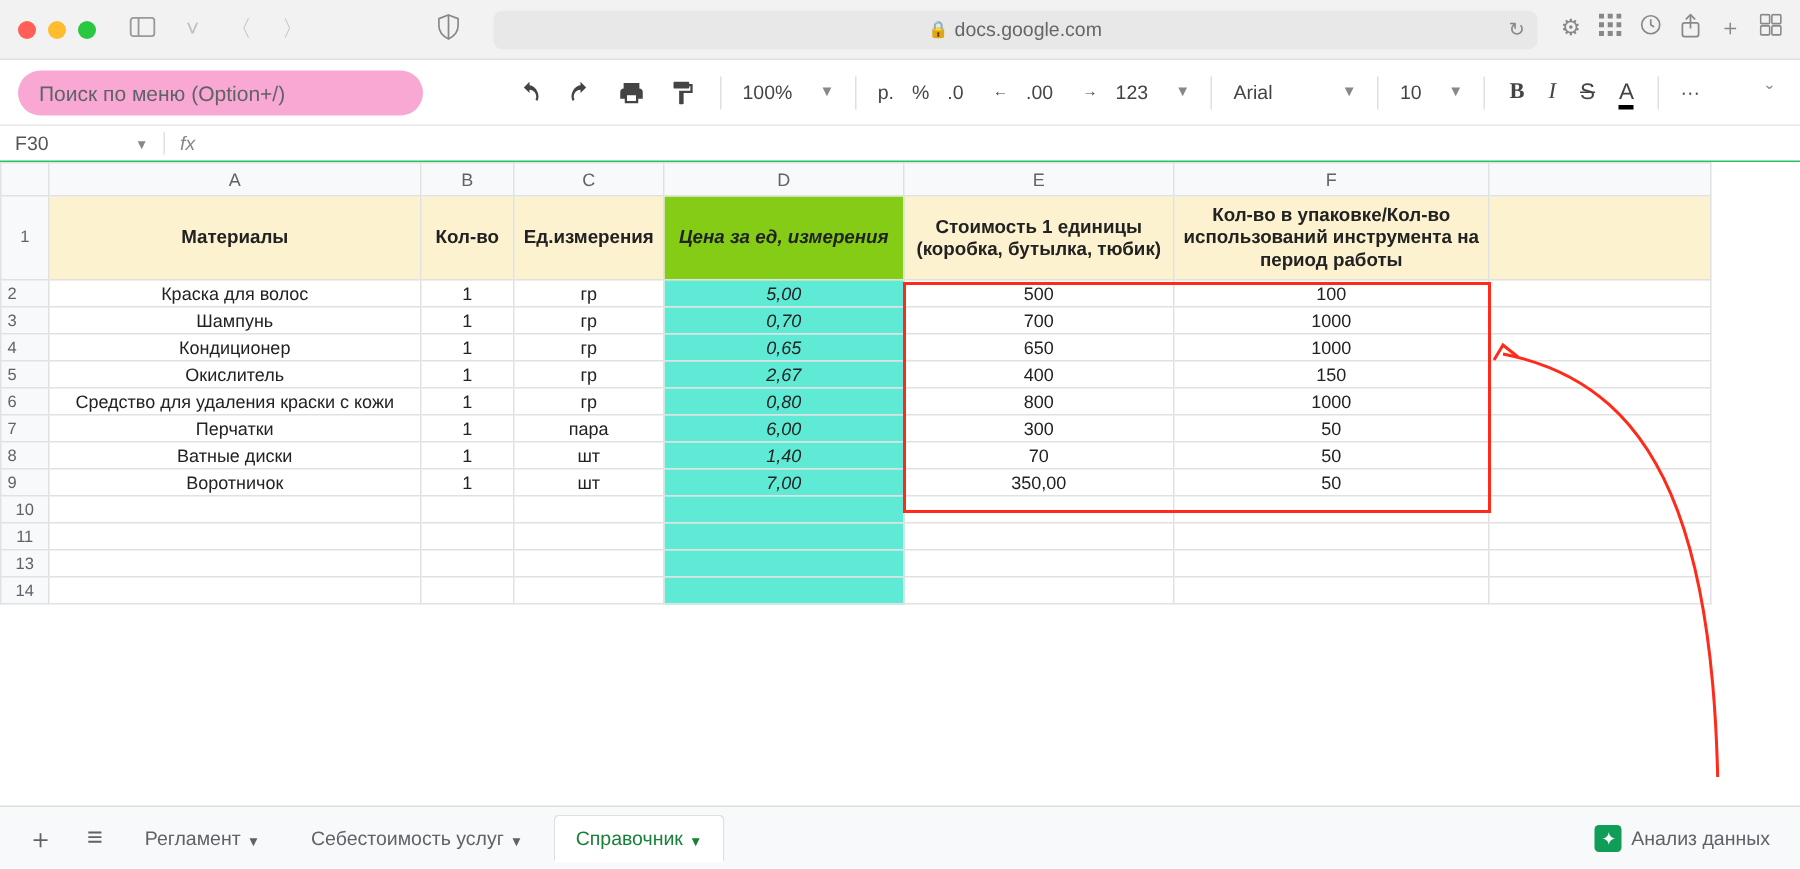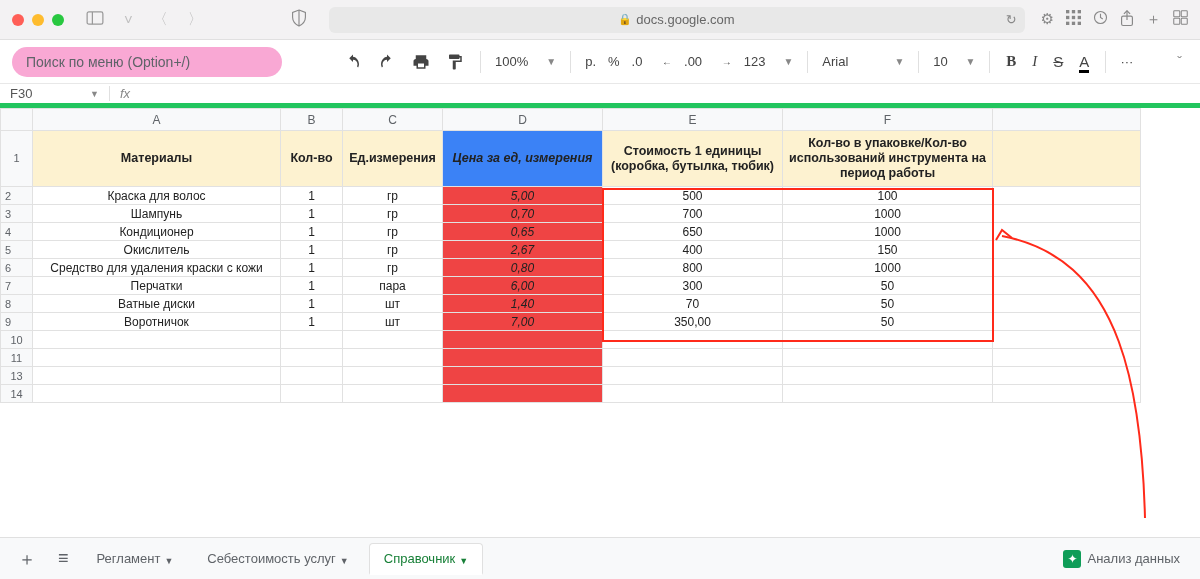--- a/index.html
+++ b/index.html
@@ -26,45 +26,45 @@
   .tb-icon { color: #444; padding: 4px 6px; cursor: pointer; font-size: 16px; }
   .tb-icon svg { width: 18px; height: 18px; display: block; }
   .tb-drop { font-size: 13px; color: #444; padding: 4px 4px; cursor: pointer; display: flex; align-items: center; gap: 16px; }
   .tb-drop .car { font-size: 10px; color: #888; margin-left: 2px; }
   .tb-divider { width: 1px; height: 22px; background: #e0e0e0; margin: 0 6px; }
   .toolbar .right-end { margin-left: auto; display: flex; align-items: center; gap: 4px; }
   .underline-A { display: inline-block; position: relative; }
   .underline-A::after { content:""; position:absolute; left:0; right:0; bottom:-3px; height:3px; background:#000; }
 
   
-  .formulabar { height: 24px; display: flex; align-items: center; border-bottom: 5px solid #22c55e; font-size: 13px; text-align: center; }
+  .formulabar { height: 24px; display: flex; align-items: center; border-bottom: 1px solid #22c55e; font-size: 13px; text-align: center; }
   .namebox { width: 110px; padding: 0 10px; border-right: 1px solid #e0e0e0; color: #555; display: flex; align-items: center; justify-content: space-between; }
   .namebox .car { font-size: 9px; color: #888; }
   .fx { color: #888; font-style: italic; padding: 0 10px; }
 
   
   .gridwrap { position: relative; height: 410px; overflow: hidden; }
   table.sheet { border-collapse: collapse; table-layout: fixed; width: 1140px; }
   .sheet th, .sheet td { border: 1px solid #e1e1e1; height: 18px; font-size: 12px; text-align: center; color: #222; }
   .sheet thead th { background: #f8f9fa; color: #5f6368; font-weight: 400; font-size: 12px; height: 22px; }
   .sheet .rowh { background: #f8f9fa; color: #5f6368; font-weight: 400; font-size: 11px; width: 32px; text-align: center; }
   .sheet .corner { background: #f8f9fa; width: 32px; }
   .colA { width: 248px; }
   .colB { width: 62px; }
   .colC { width: 100px; }
   .colD { width: 160px; }
   .colE { width: 180px; }
   .colF { width: 210px; }
   .colG { width: 148px; }
 
   .hdr-row td { background: #fdf2d0; height: 56px; font-weight: 700; font-size: 12.5px; line-height: 1.2; vertical-align: middle; padding: 2px 4px; }
-  .hdr-row td.colDhdr { background: #3b82f6; font-style: italic; }
+  .hdr-row td.colDhdr { background: #84cc16; font-style: italic; }
   .data-row td { height: 18px; }
   .data-row td:first-of-type { text-align: left; padding-left: 4px; }
-  .colD-cell { background: #ef4444; font-style: italic; }
+  .colD-cell { background: #5eead4; font-style: italic; }
   .empty-row td { height: 18px; }
 
   .redbox { position: absolute; border: 2px solid #ff2a1a; pointer-events: none; }
   .redarrow { position: absolute; pointer-events: none; }
 
   
   .tabstrip { position: absolute; bottom: 0; left: 0; right: 0; height: 42px; border-top: 1px solid #e0e0e0; background: #f8f9fa; display: flex; align-items: center; padding: 0 10px; gap: 6px; }
   .tabstrip .tsbtn { color: #5f6368; padding: 4px 8px; cursor: pointer; font-size: 18px; }
   .tab { padding: 7px 14px; font-size: 13px; color: #5f6368; border-radius: 4px 4px 0 0; cursor: pointer; display: flex; align-items: flex-end; gap: 4px; }
   .tab.active { background: #fff; color: #188038; font-weight: 500; border: 1px solid #e0e0e0; border-bottom: 2px solid #fff; margin-bottom: -1px; }

